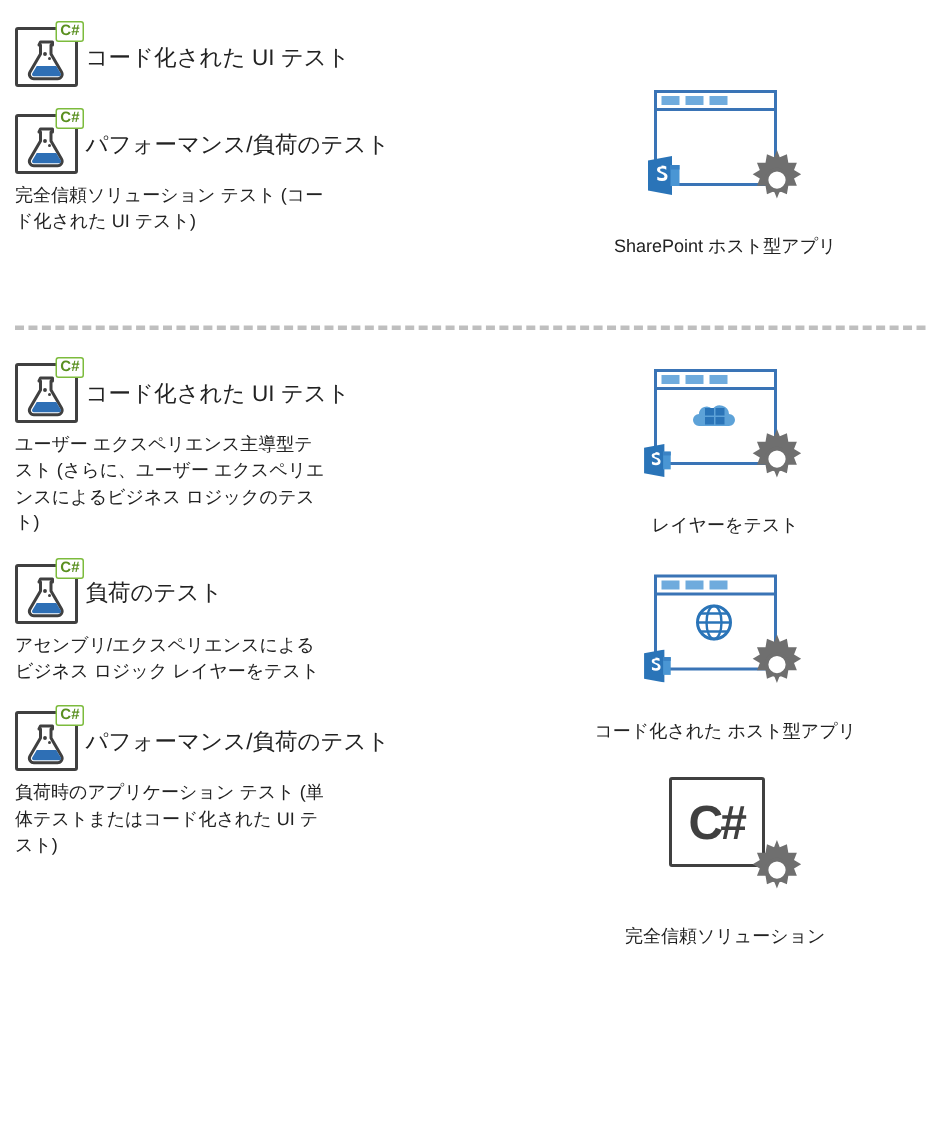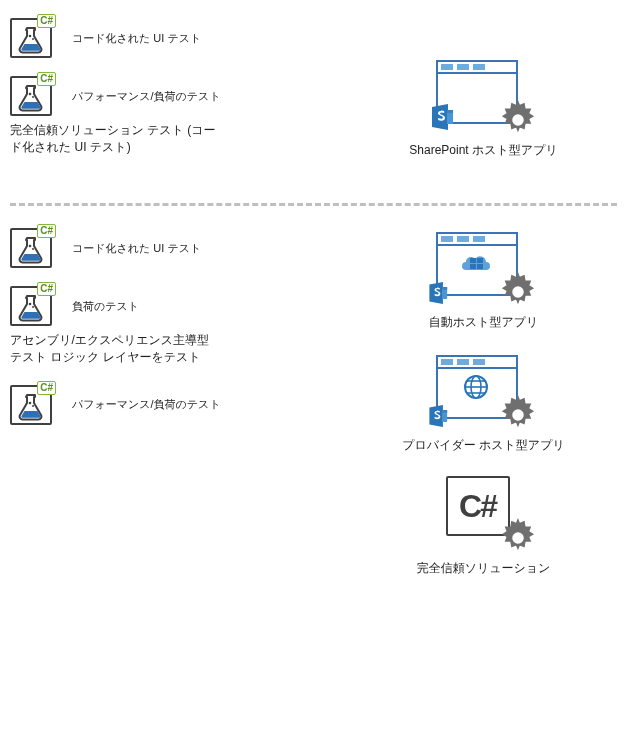--- a/index.html
+++ b/index.html
@@ -12,41 +12,41 @@
     color: #222;
     padding: 18px 10px 10px 10px;
     position: relative;
   }
   .two-col { display: flex; }
   .left-col { width: 320px; }
   .right-col { flex: 1; }
 
   .test-block { margin-bottom: 18px; }
   .test-head { display: flex; align-items: center; margin-bottom: 6px; }
-  .test-title { margin-left: 20px; font-size: 11px; }
+  .test-title { margin-left: 5px; font-size: 15px; }
   .test-desc { font-size: 12px; line-height: 1.45; max-width: 210px; }
 
   .csharp-icon {
     width: 42px; height: 40px; position: relative;
     border: 2px solid #404040; border-radius: 2px;
     background: #fff; flex-shrink: 0;
   }
   .csharp-icon .tag {
     position: absolute; top: -6px; right: -6px;
     font-size: 10px; font-weight: bold;
     background: #fff; border: 1.5px solid #7cbb3c; color: #5a9020;
     padding: 0 2px; border-radius: 2px; line-height: 1.2;
   }
   .flask {
     position: absolute; left: 6px; top: 6px; width: 26px; height: 28px;
   }
   .flask svg { width: 100%; height: 100%; }
 
   .app-tile { text-align: center; margin-bottom: 28px; }
-  .app-tile .caption { font-size: 12px; margin-top: 0; }
+  .app-tile .caption { font-size: 12px; margin-top: 14px; }
   .app-vis {
     width: 120px; height: 86px; margin: 0 auto; position: relative;
   }
   
   .win {
     width: 82px; height: 64px; border: 2px solid #3a74b6;
     background: #fff; position: absolute; left: 12px; top: 4px;
   }
   .win .bar {
     height: 12px; border-bottom: 2px solid #3a74b6;
@@ -192,45 +192,47 @@
     <div class="test-block">
       <div class="test-head">
         <div class="csharp-icon">
           <span class="tag">C#</span>
           <div class="flask"><svg viewBox="0 0 26 28">
                 <use href="#flask-shape"></use>
               </svg></div>
         </div>
         <div class="test-title">コード化された UI テスト</div>
       </div>
+      <div class="test-desc">ユーザー エクスペリエンス主導型テスト (さらに、ユーザー エクスペリエンスによるビジネス ロジックのテスト)</div>
     </div>
 
     <div class="test-block">
       <div class="test-head">
         <div class="csharp-icon">
           <span class="tag">C#</span>
           <div class="flask"><svg viewBox="0 0 26 28">
                 <use href="#flask-shape"></use>
               </svg></div>
         </div>
         <div class="test-title">負荷のテスト</div>
       </div>
-      <div class="test-desc">アセンブリ/エクスペリエンス主導型テスト ロジック レイヤーをテスト</div>
+      <div class="test-desc">アセンブリ/エクスペリエンスによるビジネス ロジック レイヤーをテスト</div>
     </div>
 
     <div class="test-block">
       <div class="test-head">
         <div class="csharp-icon">
           <span class="tag">C#</span>
           <div class="flask"><svg viewBox="0 0 26 28">
                 <use href="#flask-shape"></use>
               </svg></div>
         </div>
         <div class="test-title">パフォーマンス/負荷のテスト</div>
       </div>
+      <div class="test-desc">負荷時のアプリケーション テスト (単体テストまたはコード化された UI テスト)</div>
     </div>
 
   </div>
 
   <div class="right-col right-section-b">
 
     <div class="app-tile">
       <div class="app-vis">
         <div class="win">
           <div class="bar">
@@ -248,21 +250,21 @@
           <svg viewBox="0 0 26 26">
               <use href="#s-badge"></use>
             </svg>
         </div>
         <div class="gear">
           <svg viewBox="0 0 42 42">
               <use href="#gear-shape"></use>
             </svg>
         </div>
       </div>
-      <div class="caption">自動ホスト型アプリ</div>
+      <div class="caption">レイヤーをテスト</div>
     </div>
 
     <div class="app-tile">
       <div class="app-vis">
         <div class="win">
           <div class="bar">
               <i></i>
               <i></i>
               <i></i>
             </div>
@@ -276,21 +278,21 @@
           <svg viewBox="0 0 26 26">
               <use href="#s-badge"></use>
             </svg>
         </div>
         <div class="gear">
           <svg viewBox="0 0 42 42">
               <use href="#gear-shape"></use>
             </svg>
         </div>
       </div>
-      <div class="caption">プロバイダー ホスト型アプリ</div>
+      <div class="caption">コード化された ホスト型アプリ</div>
     </div>
 
     <div class="app-tile">
       <div class="app-vis">
         <div class="csharp-big">C#</div>
         <div class="gear">
           <svg viewBox="0 0 42 42">
               <use href="#gear-shape"></use>
             </svg>
         </div>

